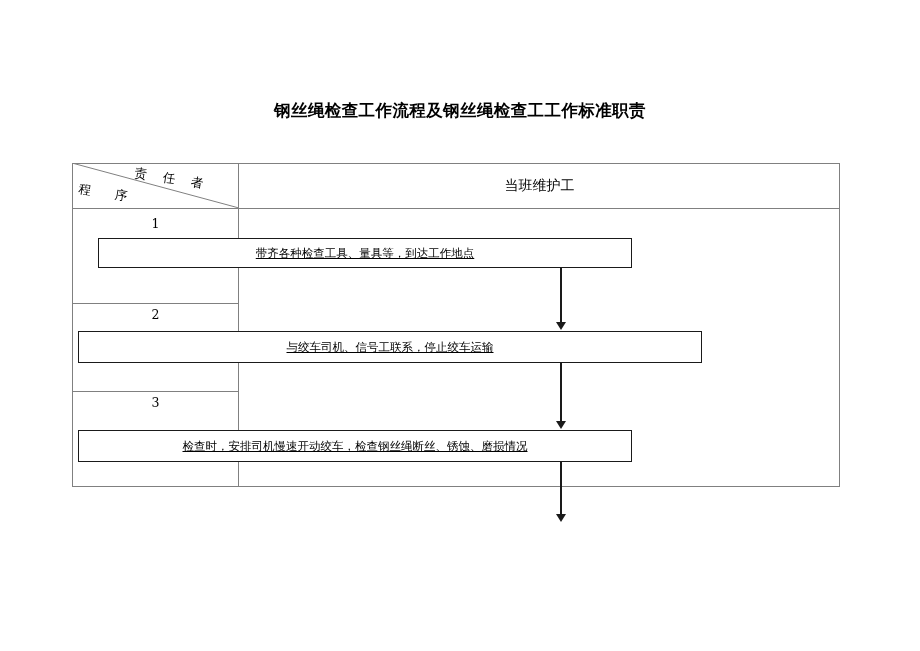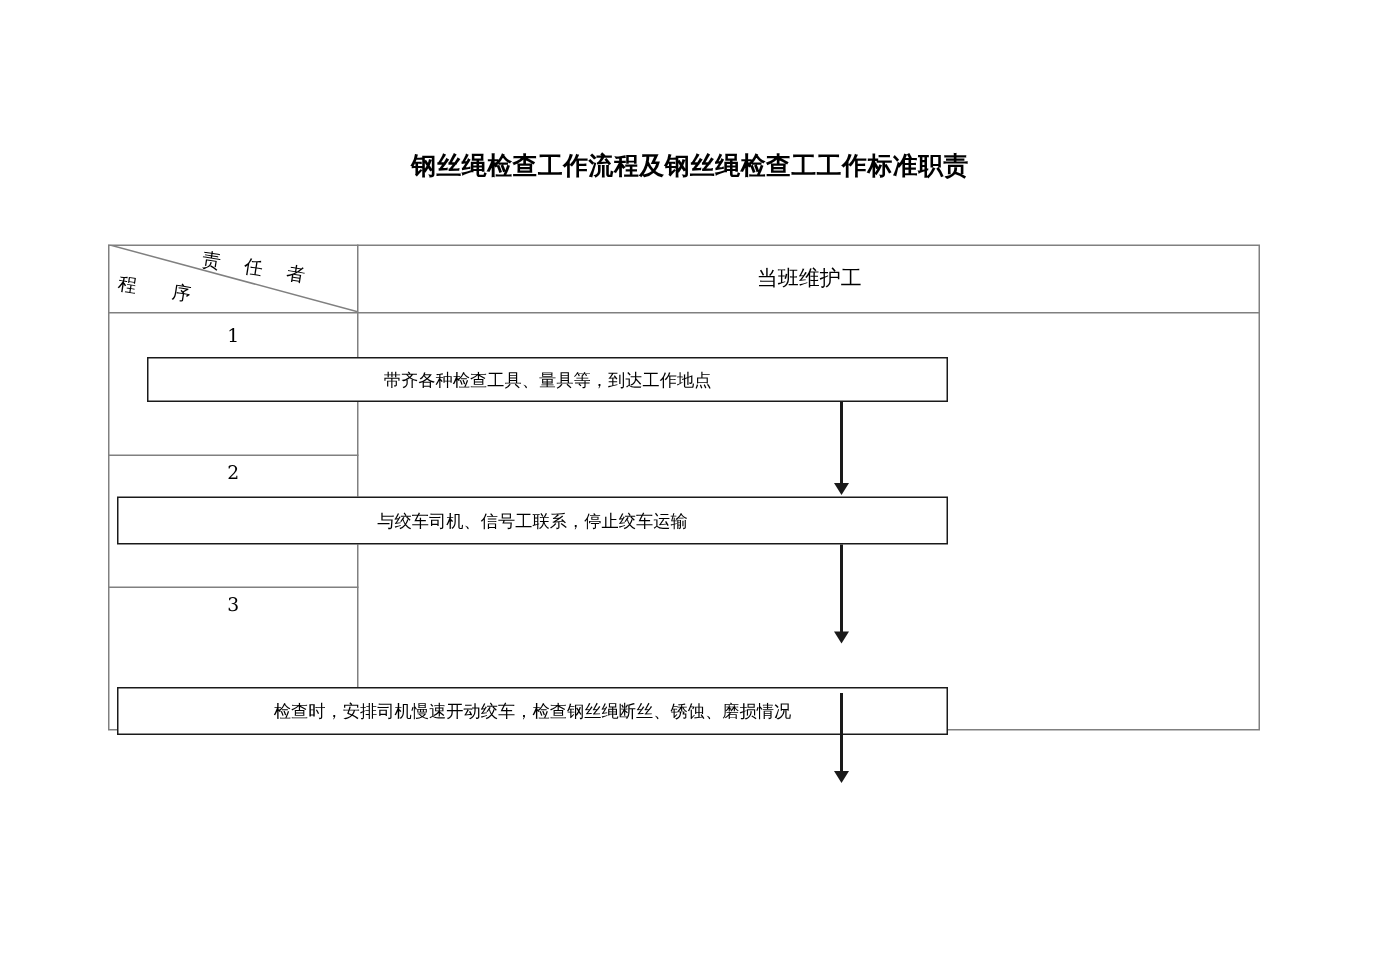--- a/index.html
+++ b/index.html
@@ -148,24 +148,25 @@
     border: 1.4px solid #1a1a1a;
     background: #ffffff;
     box-sizing: border-box;
     display: flex;
     align-items: center;
     justify-content: center;
     font-size: 11.5px;
     color: #000;
     z-index: 5;
     white-space: nowrap;
+    text-decoration: underline;
   }
   .proc-box.b1 { left: 98px;  top: 238px; width: 534px; height: 30px; }
-  .proc-box.b2 { left: 78px;  top: 331px; width: 554px; height: 32px; }
-  .proc-box.b3 { left: 78px;  top: 430px; width: 554px; height: 32px; margin-top: 28px; }
+  .proc-box.b2 { left: 78px;  top: 331px; width: 624px; height: 32px; }
+  .proc-box.b3 { left: 78px;  top: 430px; width: 554px; height: 32px; }
 
   
   .arrow {
     position: absolute;
     z-index: 6;
   }
   .arrow .stem {
     position: absolute;
     left: 0;
     top: 0;

